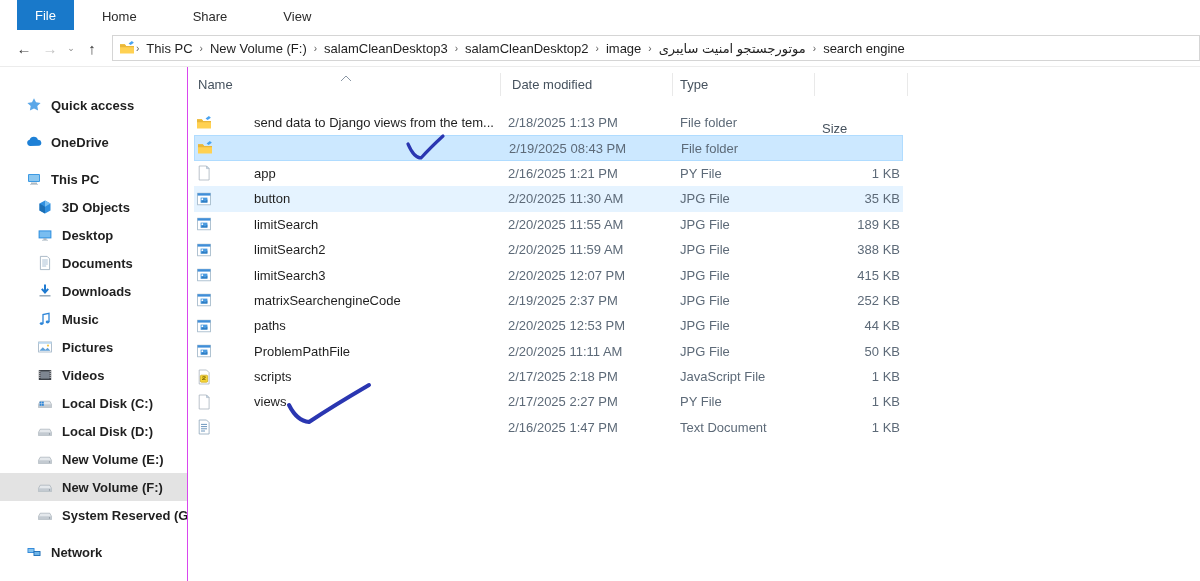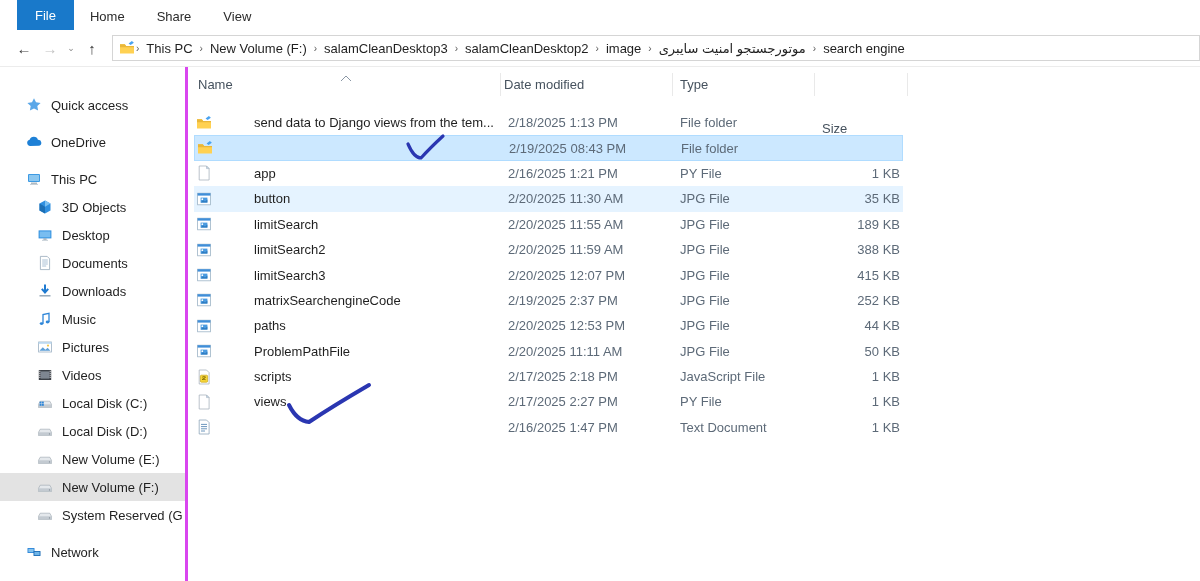--- a/index.html
+++ b/index.html
@@ -2,40 +2,40 @@
 <html><head>
 <meta charset="utf-8">
 <style>
   * { margin:0; padding:0; box-sizing:border-box; }
   html,body { background:#fff; }
   body { font-family:"Liberation Sans","DejaVu Sans",sans-serif; font-size:13px; color:#1f1f1f; }
   .window { position:relative; width:1200px; height:581px; background:#fff; overflow:hidden; }
 
   
   .tabbar { position:absolute; left:0; top:0; width:100%; height:30px; background:#fff; display:flex; align-items:flex-start; }
-  .tab { height:28px; margin-top:2px; padding:0 16px; display:flex; align-items:center; color:#2b2b2b; cursor:default; }
+  .tab { height:28px; margin-top:2px; padding:0 28px; display:flex; align-items:center; color:#2b2b2b; cursor:default; }
   .tab.active { margin-top:0; height:30px; color:#fff; padding:0 18px; margin-left:17px; }
 
   
   .navbar { position:absolute; left:0; top:30px; width:100%; height:37px; background:#fff; border-bottom:1px solid #ececec; display:flex; align-items:center; }
   .navbtns { display:flex; align-items:center; gap:2px; padding-left:12px; }
   .navbtn { width:24px; height:24px; display:flex; align-items:center; justify-content:center; font-size:15px; }
   .navbtn.back { color:#3b3b3b; }
   .navbtn.fwd { color:#c3c3c3; }
   .navbtn.recent { color:#8a8a8a; width:14px; font-size:9px; }
   .navbtn.up { color:#3b3b3b; }
   .addressbar { flex:1; height:26px; margin-left:8px; margin-right:0; border:1px solid #d5d5d5; background:#fff; display:flex; align-items:center; padding:0 4px 0 6px; overflow:hidden; }
   .addressbar .icon16 { flex:0 0 16px; }
   .crumbwrap { display:flex; align-items:center; white-space:nowrap; }
   .crumb { padding:0 6px; color:#1f1f1f; }
   .sep { color:#5a5a5a; font-size:10px; padding:0 1px; }
 
   
   .mainbody { position:absolute; left:0; top:67px; width:100%; height:514px; display:flex; }
-  .sidebar { width:188px; height:100%; border-right:3px solid #d946ef; overflow:hidden; flex:0 0 188px; }
+  .sidebar { width:188px; height:100%; border-right:1px solid #d946ef; overflow:hidden; flex:0 0 188px;font-weight:bold; }
   .side-item { height:28px; display:flex; align-items:center; padding-left:26px; cursor:default; }
   .side-item.lvl1 { padding-left:37px; }
   .side-item.gap-lg { margin-top:24px; }
   .side-item.gap { margin-top:9px; }
   .side-item.selected { background:#e3e3e3; }
   .side-item .lbl { margin-left:9px; white-space:nowrap; }
   .icon16 { width:16px; height:16px; display:inline-block; flex:0 0 16px; }
   .icon16 svg { width:16px; height:16px; display:block; }
 
   
@@ -279,21 +279,21 @@
           </span>
           <span class="lbl">Network</span>
         </div>
       </div>
     <div class="filearea">
       <div class="colheaders" id="colheaders">
           <div class="colh" style="left: 10px;">Name</div>
           <div class="sortglyph"><svg width="12" height="7" viewBox="0 0 12 7">
               <path d="M1 6 6 1l5 5" fill="none" stroke="#8a97a5" stroke-width="1"></path>
             </svg></div>
-          <div class="colh" style="left: 316px;">Date modified</div>
+          <div class="colh" style="left: 324px;">Date modified</div>
           <div class="colh" style="left: 492px;">Type</div>
           <div class="colh" style="left: 634px; margin-top: 44px;">Size</div>
           <div class="colh-sep" style="left: 312px;"></div>
           <div class="colh-sep" style="left: 484px;"></div>
           <div class="colh-sep" style="left: 626px;"></div>
           <div class="colh-sep" style="left: 719px;"></div>
         </div>
       <div class="rows" id="rows">
           <div class="frow">
             <span class="icon16">

